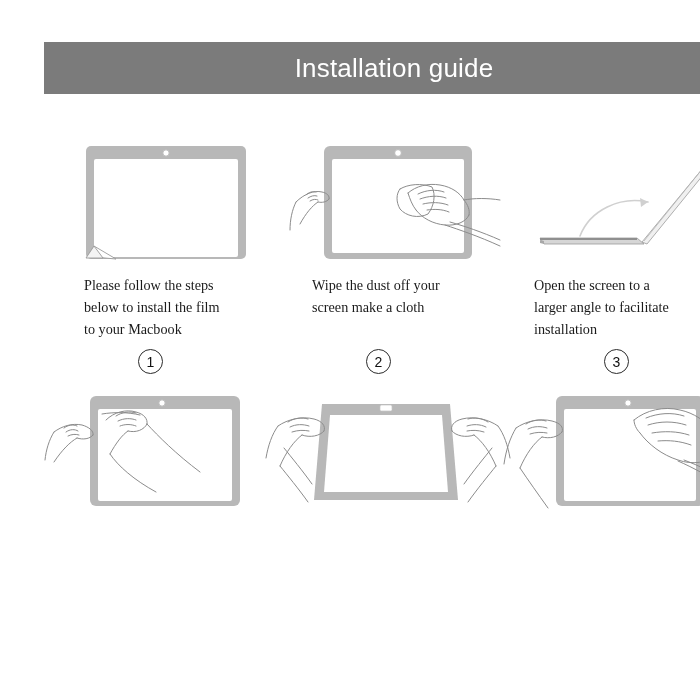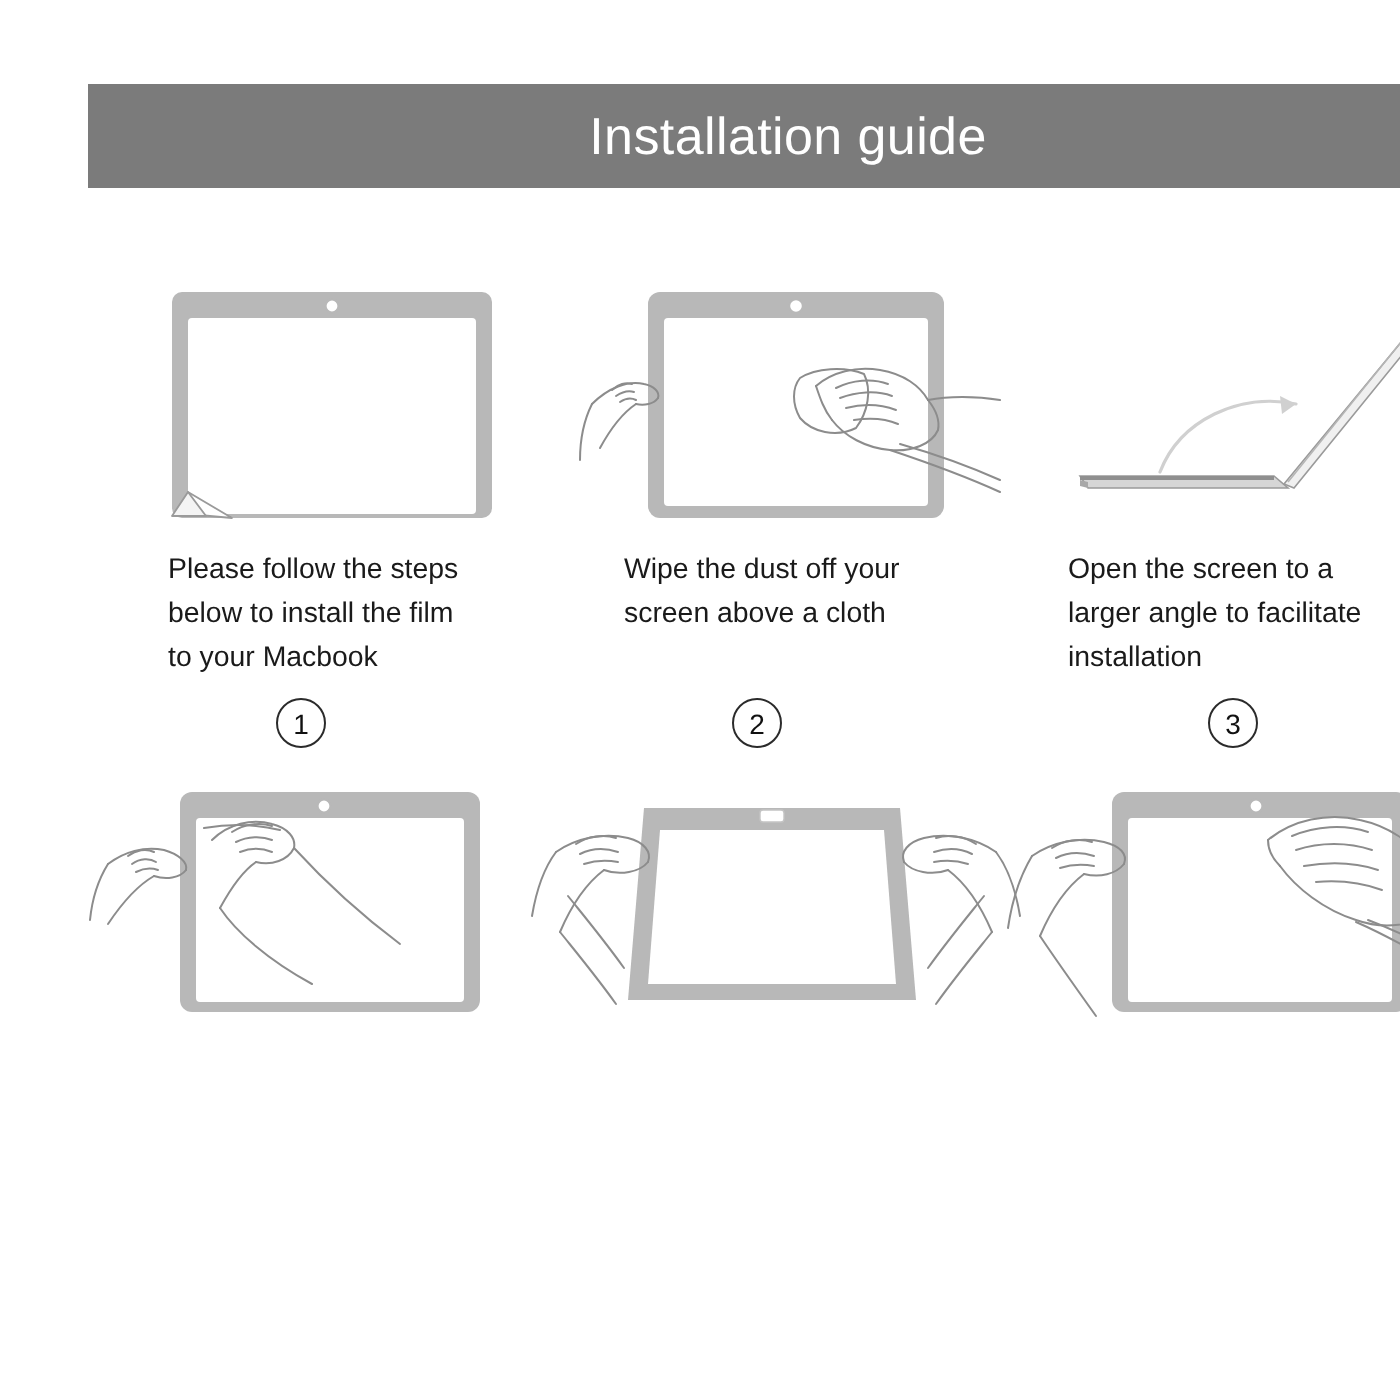--- a/index.html
+++ b/index.html
@@ -44,21 +44,21 @@
     position: relative;
     width: 100%;
     height: 120px;
   }
   .art svg { display: block; width: 100%; height: 100%; overflow: visible; }
 
   .caption {
     font-size: 14.2px;
     line-height: 1.55;
     color: #1a1a1a;
-    font-family: Liberation Sans, sans-serif;
+    font-family: Liberation Serif, serif;
     white-space: pre-line;
   }
 
   .badge {
     position: absolute;
     width: 25px; height: 25px;
     border: 1.4px solid #2b2b2b;
     border-radius: 50%;
     display: flex;
     align-items: center;
@@ -145,21 +145,21 @@
           <path d="M123 64 C131 62, 140 62, 148 65"></path>
           <path d="M127 70 C134 69, 142 69, 149 72"></path>
 
           <path d="M164 60 C174 58, 188 58, 200 60"></path>
           <path d="M150 82 C164 86, 182 92, 200 100"></path>
           <path d="M145 85 C160 90, 178 96, 200 106"></path>
         </g>
       </svg>
     </div>
     <div class="caption">Wipe the dust off your
-screen above a cloth</div>
+screen make a cloth</div>
   </div>
   <div class="badge" id="badge-2">2</div>
 
   <div class="step" id="step-3">
     <div class="art">
       <svg viewBox="0 0 210 120" preserveAspectRatio="xMidYMid meet">
 
         <path d="M18 98 L115 98 L122 104 L22 104 Z" fill="#d6d6d6" stroke="#9a9a9a" stroke-width="0.8"></path>
         <path d="M18 98 L115 98 L115 100 L18 100 Z" fill="#8f8f8f"></path>
         <path d="M18 100 L18 103 L22 104 L22 101 Z" fill="#a8a8a8"></path>

